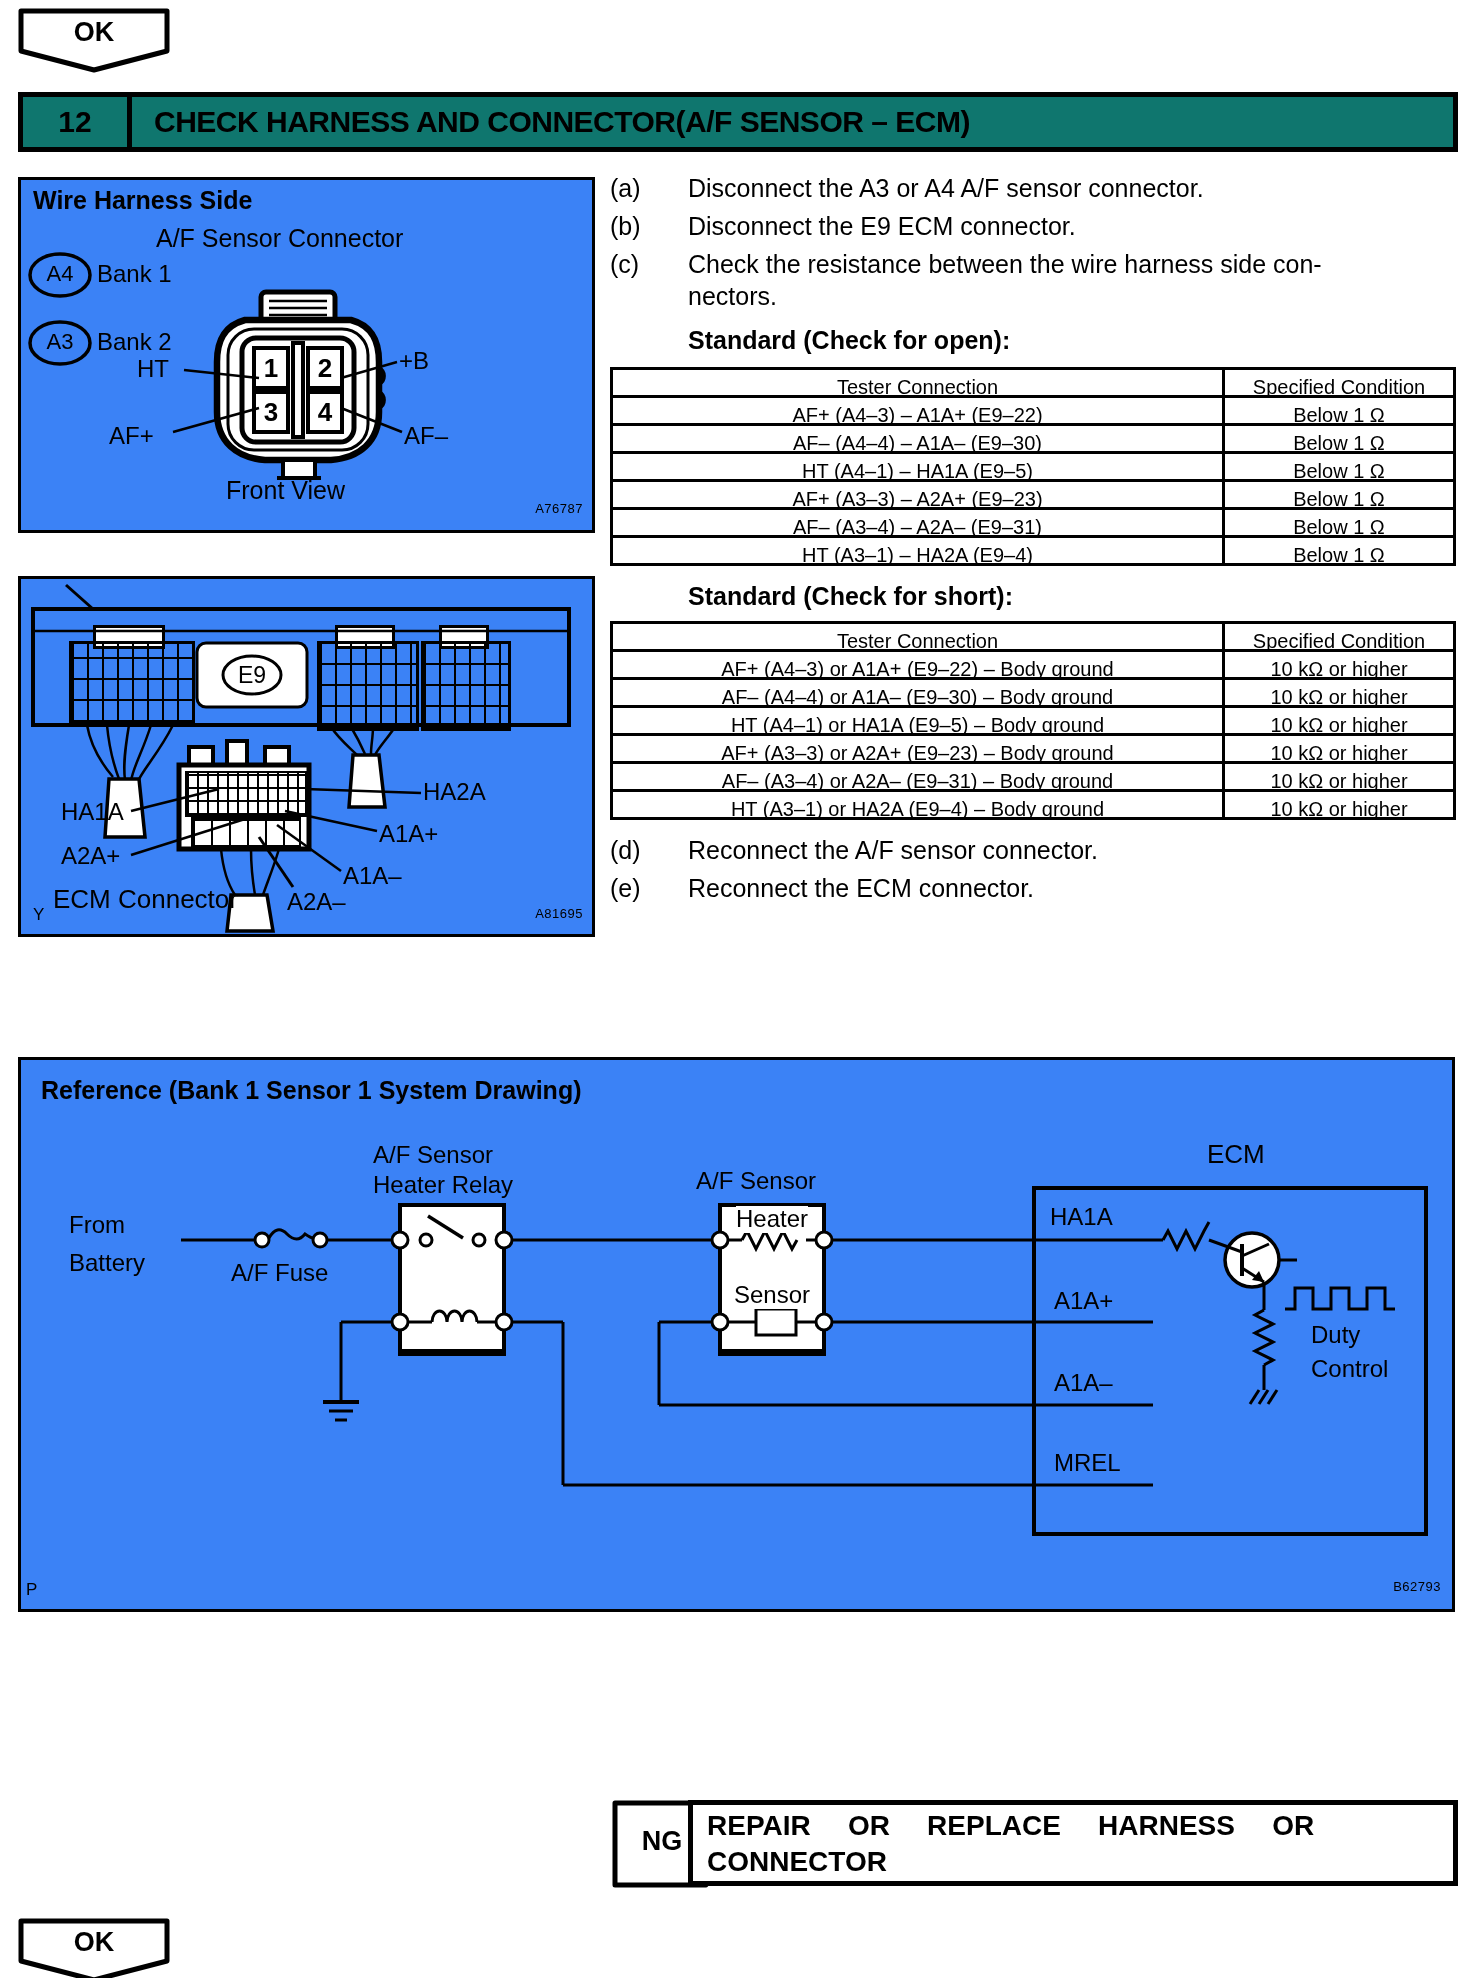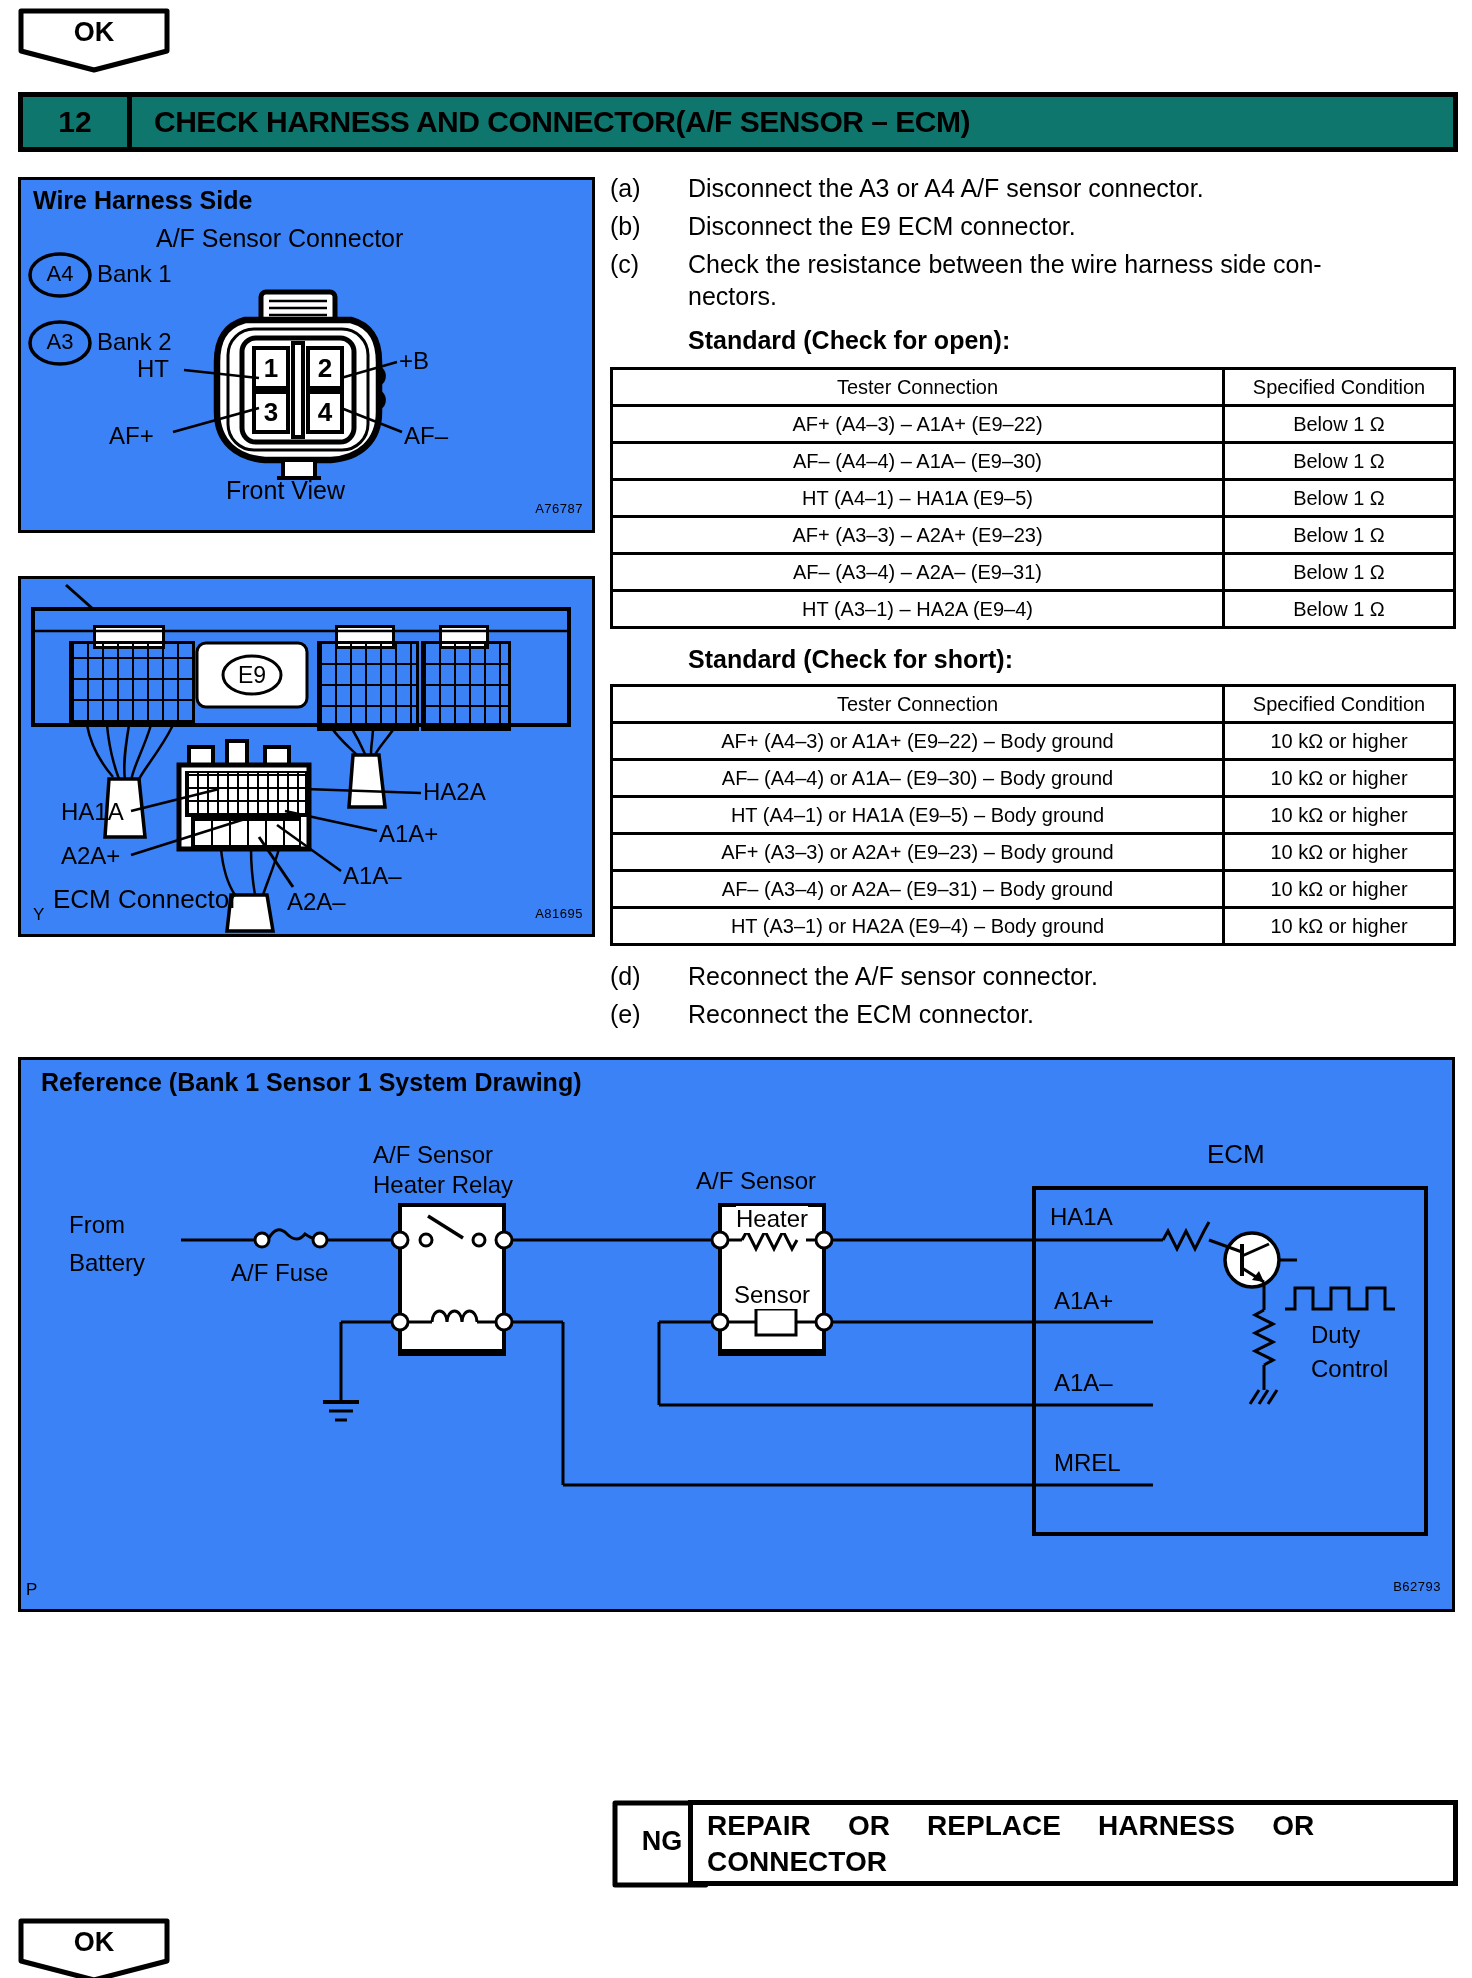--- a/index.html
+++ b/index.html
@@ -23,21 +23,21 @@
   #step-header .ttl{padding-left:22px;font-size:30px;font-weight:bold;letter-spacing:-.5px;white-space:nowrap;}
 
   
   #procedure{position:absolute;left:610px;top:172px;width:846px;font-size:25px;}
   .srow{display:flex;margin-bottom:6px;}
   .sid{width:78px;flex:none;line-height:32px;}
   .sline{line-height:32px;white-space:nowrap;}
   .heading{font-weight:bold;font-size:25px;margin:14px 0 12px 78px;}
   .heading2{font-weight:bold;font-size:25px;margin:16px 0 10px 78px;}
   .tbl{display:grid;grid-template-columns:612px auto;border:3px solid #000;background:#fff;}
-  .tbl .c{height:34px;line-height:34px;text-align:center;font-size:20px;white-space:nowrap;overflow:hidden;}
+  .tbl .c{height:25px;line-height:34px;text-align:center;font-size:20px;white-space:nowrap;overflow:hidden;}
   .tbl .c1{border-right:3px solid #000;}
   .tbl .rt{border-top:3px solid #000;}
   .post{margin-top:14px;}
 
   
   .grid-coarse{position:absolute;border:3px solid #000;background:
      repeating-linear-gradient(90deg,#000 0 2px,transparent 2px 15px),
      repeating-linear-gradient(0deg,#000 0 2px,transparent 2px 21px);}
   .grid-fine{position:absolute;border:2px solid #000;background:
      repeating-linear-gradient(90deg,#000 0 2px,transparent 2px 10px),
@@ -310,21 +310,21 @@
       <polygon points="1243,222 1231,220 1238,211" fill="#000"></polygon>
       <line x1="1243" y1="222" x2="1243" y2="250" stroke="#000" stroke-width="3"></line>
       <path d="M1243,250 l-9,5 l18,9 l-18,9 l18,9 l-18,9 l18,9 l-9,5" fill="none" stroke="#000" stroke-width="3"></path>
       <line x1="1243" y1="305" x2="1243" y2="330" stroke="#000" stroke-width="3"></line>
       <line x1="1229" y1="344" x2="1238" y2="330" stroke="#000" stroke-width="3"></line>
       <line x1="1238" y1="344" x2="1247" y2="330" stroke="#000" stroke-width="3"></line>
       <line x1="1247" y1="344" x2="1256" y2="330" stroke="#000" stroke-width="3"></line>
 
       <path d="M1264,249 h10 v-21 h18 v21 h18 v-21 h18 v21 h18 v-21 h18 v21 h10" fill="none" stroke="#000" stroke-width="3"></path>
     </svg>
-    <div class="lbl b" style="left:20px;top:8px;font-size:25px;text-align:center;">Reference (Bank 1 Sensor 1 System Drawing)</div>
+    <div class="lbl b" style="left:20px;top:16px;font-size:25px;text-align:center;">Reference (Bank 1 Sensor 1 System Drawing)</div>
     <div class="lbl" style="left:48px;top:152px;">From</div>
     <div class="lbl" style="left:48px;top:190px;">Battery</div>
     <div class="lbl" style="left:210px;top:200px;">A/F Fuse</div>
     <div class="lbl" style="left:352px;top:82px;">A/F Sensor</div>
     <div class="lbl" style="left:352px;top:112px;">Heater Relay</div>
     <div class="lbl" style="left:675px;top:108px;">A/F Sensor</div>
     <div class="lbl ctr" style="left:715px;top:146px;width:72px;background:#fff;">Heater</div>
     <div class="lbl ctr" style="left:713px;top:222px;width:76px;background:#fff;">Sensor</div>
     <div class="lbl" style="left:1186px;top:80px;font-size:26px;">ECM</div>
     <div class="lbl" style="left:1029px;top:144px;">HA1A</div>

